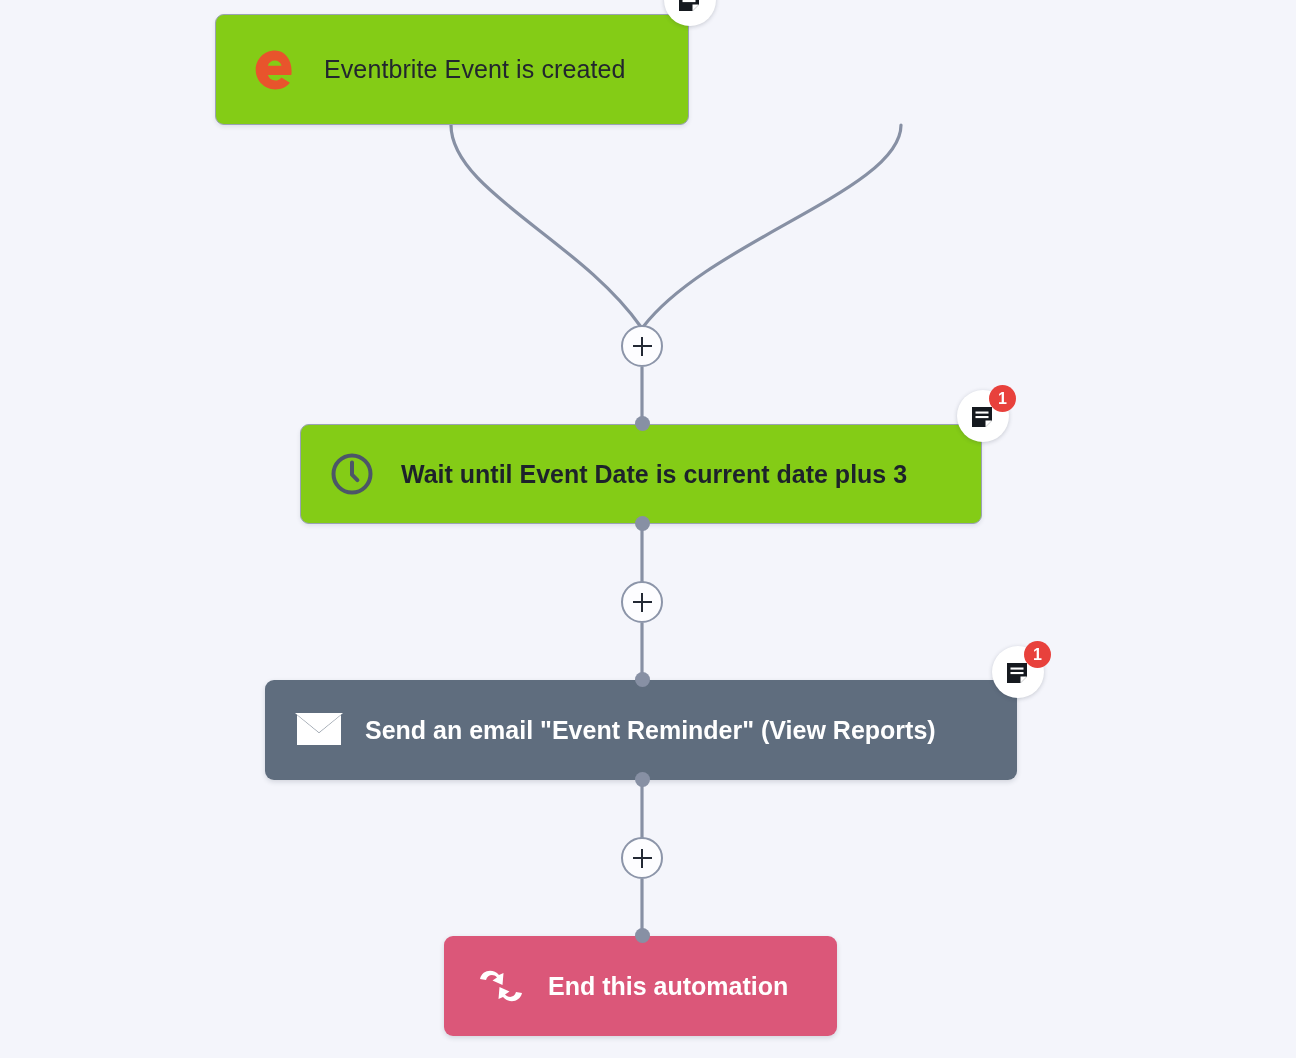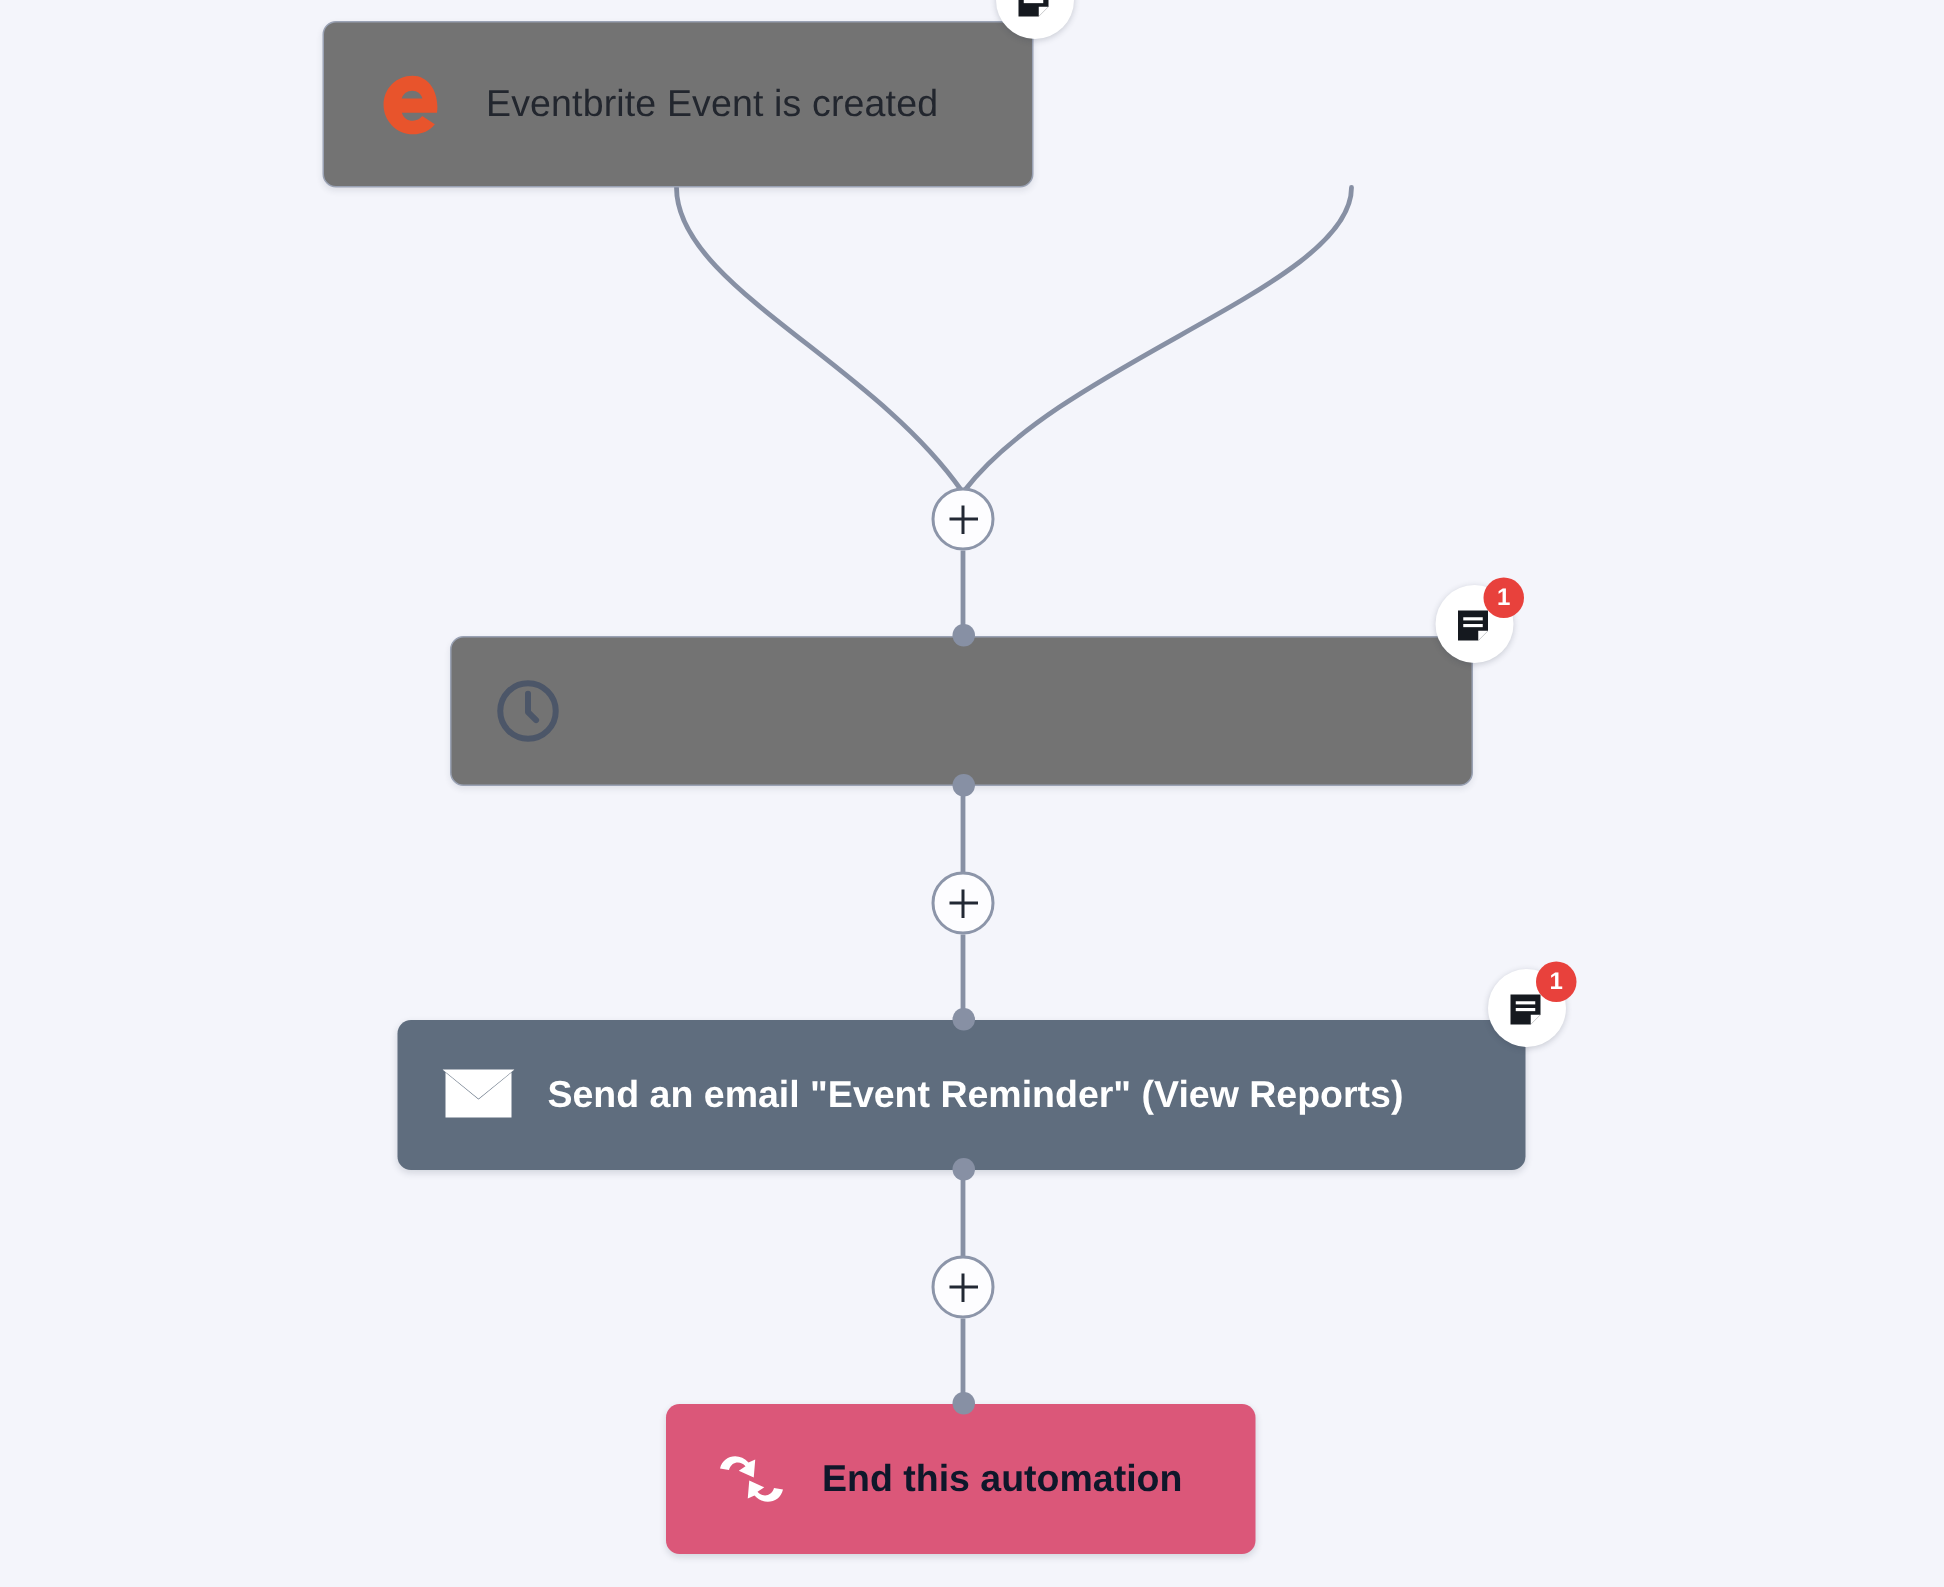--- a/index.html
+++ b/index.html
@@ -34,21 +34,21 @@
   
   .node {
     position: absolute;
     box-sizing: border-box;
     display: flex;
     align-items: center;
     z-index: 3;
   }
 
   .card-white {
-    background: #737373;
+    background: #84cc16;
     border: 1px solid #9aa2b4;
     border-radius: 9px;
     box-shadow: 0 2px 4px rgba(40,48,70,.10);
   }
   .card-dashed {
     background: #fbfbfe;
     border: 3px dashed #9aa3b6;
     border-radius: 10px;
     justify-content: center;
   }
@@ -132,21 +132,21 @@
   #node-end {
     left: 444px; top: 936px;
     width: 393px; height: 100px;
     padding-left: 33px;
   }
   #node-end .node-icon { width: 48px; height: 40px; }
   #node-end .node-label {
     margin-left: 23px;
     font-size: 25px;
     font-weight: 700;
-    color: #0f172a;
+    color: #ffffff;
   }
 
   
   .plus-btn {
     position: absolute;
     width: 42px; height: 42px;
     border-radius: 50%;
     background: #fdfdff;
     border: 2.5px solid #8c95a9;
     box-sizing: border-box;
@@ -259,20 +259,21 @@
 
   <div class="dot" style="left:635px; top:416px;"></div>
 
   <div class="node card-white" id="node-wait">
     <span class="node-icon">
       <svg viewBox="0 0 46 46" width="46" height="46" xmlns="http://www.w3.org/2000/svg">
         <circle cx="23" cy="23" r="18.5" fill="none" stroke="#4c5668" stroke-width="4"></circle>
         <path d="M23 11.5v12.2l5.4 5.4" fill="none" stroke="#4c5668" stroke-width="4" stroke-linecap="round" stroke-linejoin="round"></path>
       </svg>
     </span>
+    <span class="node-label">Wait until Event Date is current date plus 3</span>
   </div>
 
   <div class="note-badge" style="left:957px; top:390px;">
     <span class="note-glyph">
       <svg viewBox="0 0 26 26" width="26" height="26" xmlns="http://www.w3.org/2000/svg">
         <path d="M3 3h20v13.5l-6.5 6.5H3z" fill="#15191f"></path>
         <path d="M23 16.5 16.5 23v-6.5z" fill="#ffffff"></path>
         <rect x="6.5" y="7.5" width="13" height="2.1" fill="#ffffff"></rect>
         <rect x="6.5" y="12" width="13" height="2.1" fill="#ffffff"></rect>
       </svg>

